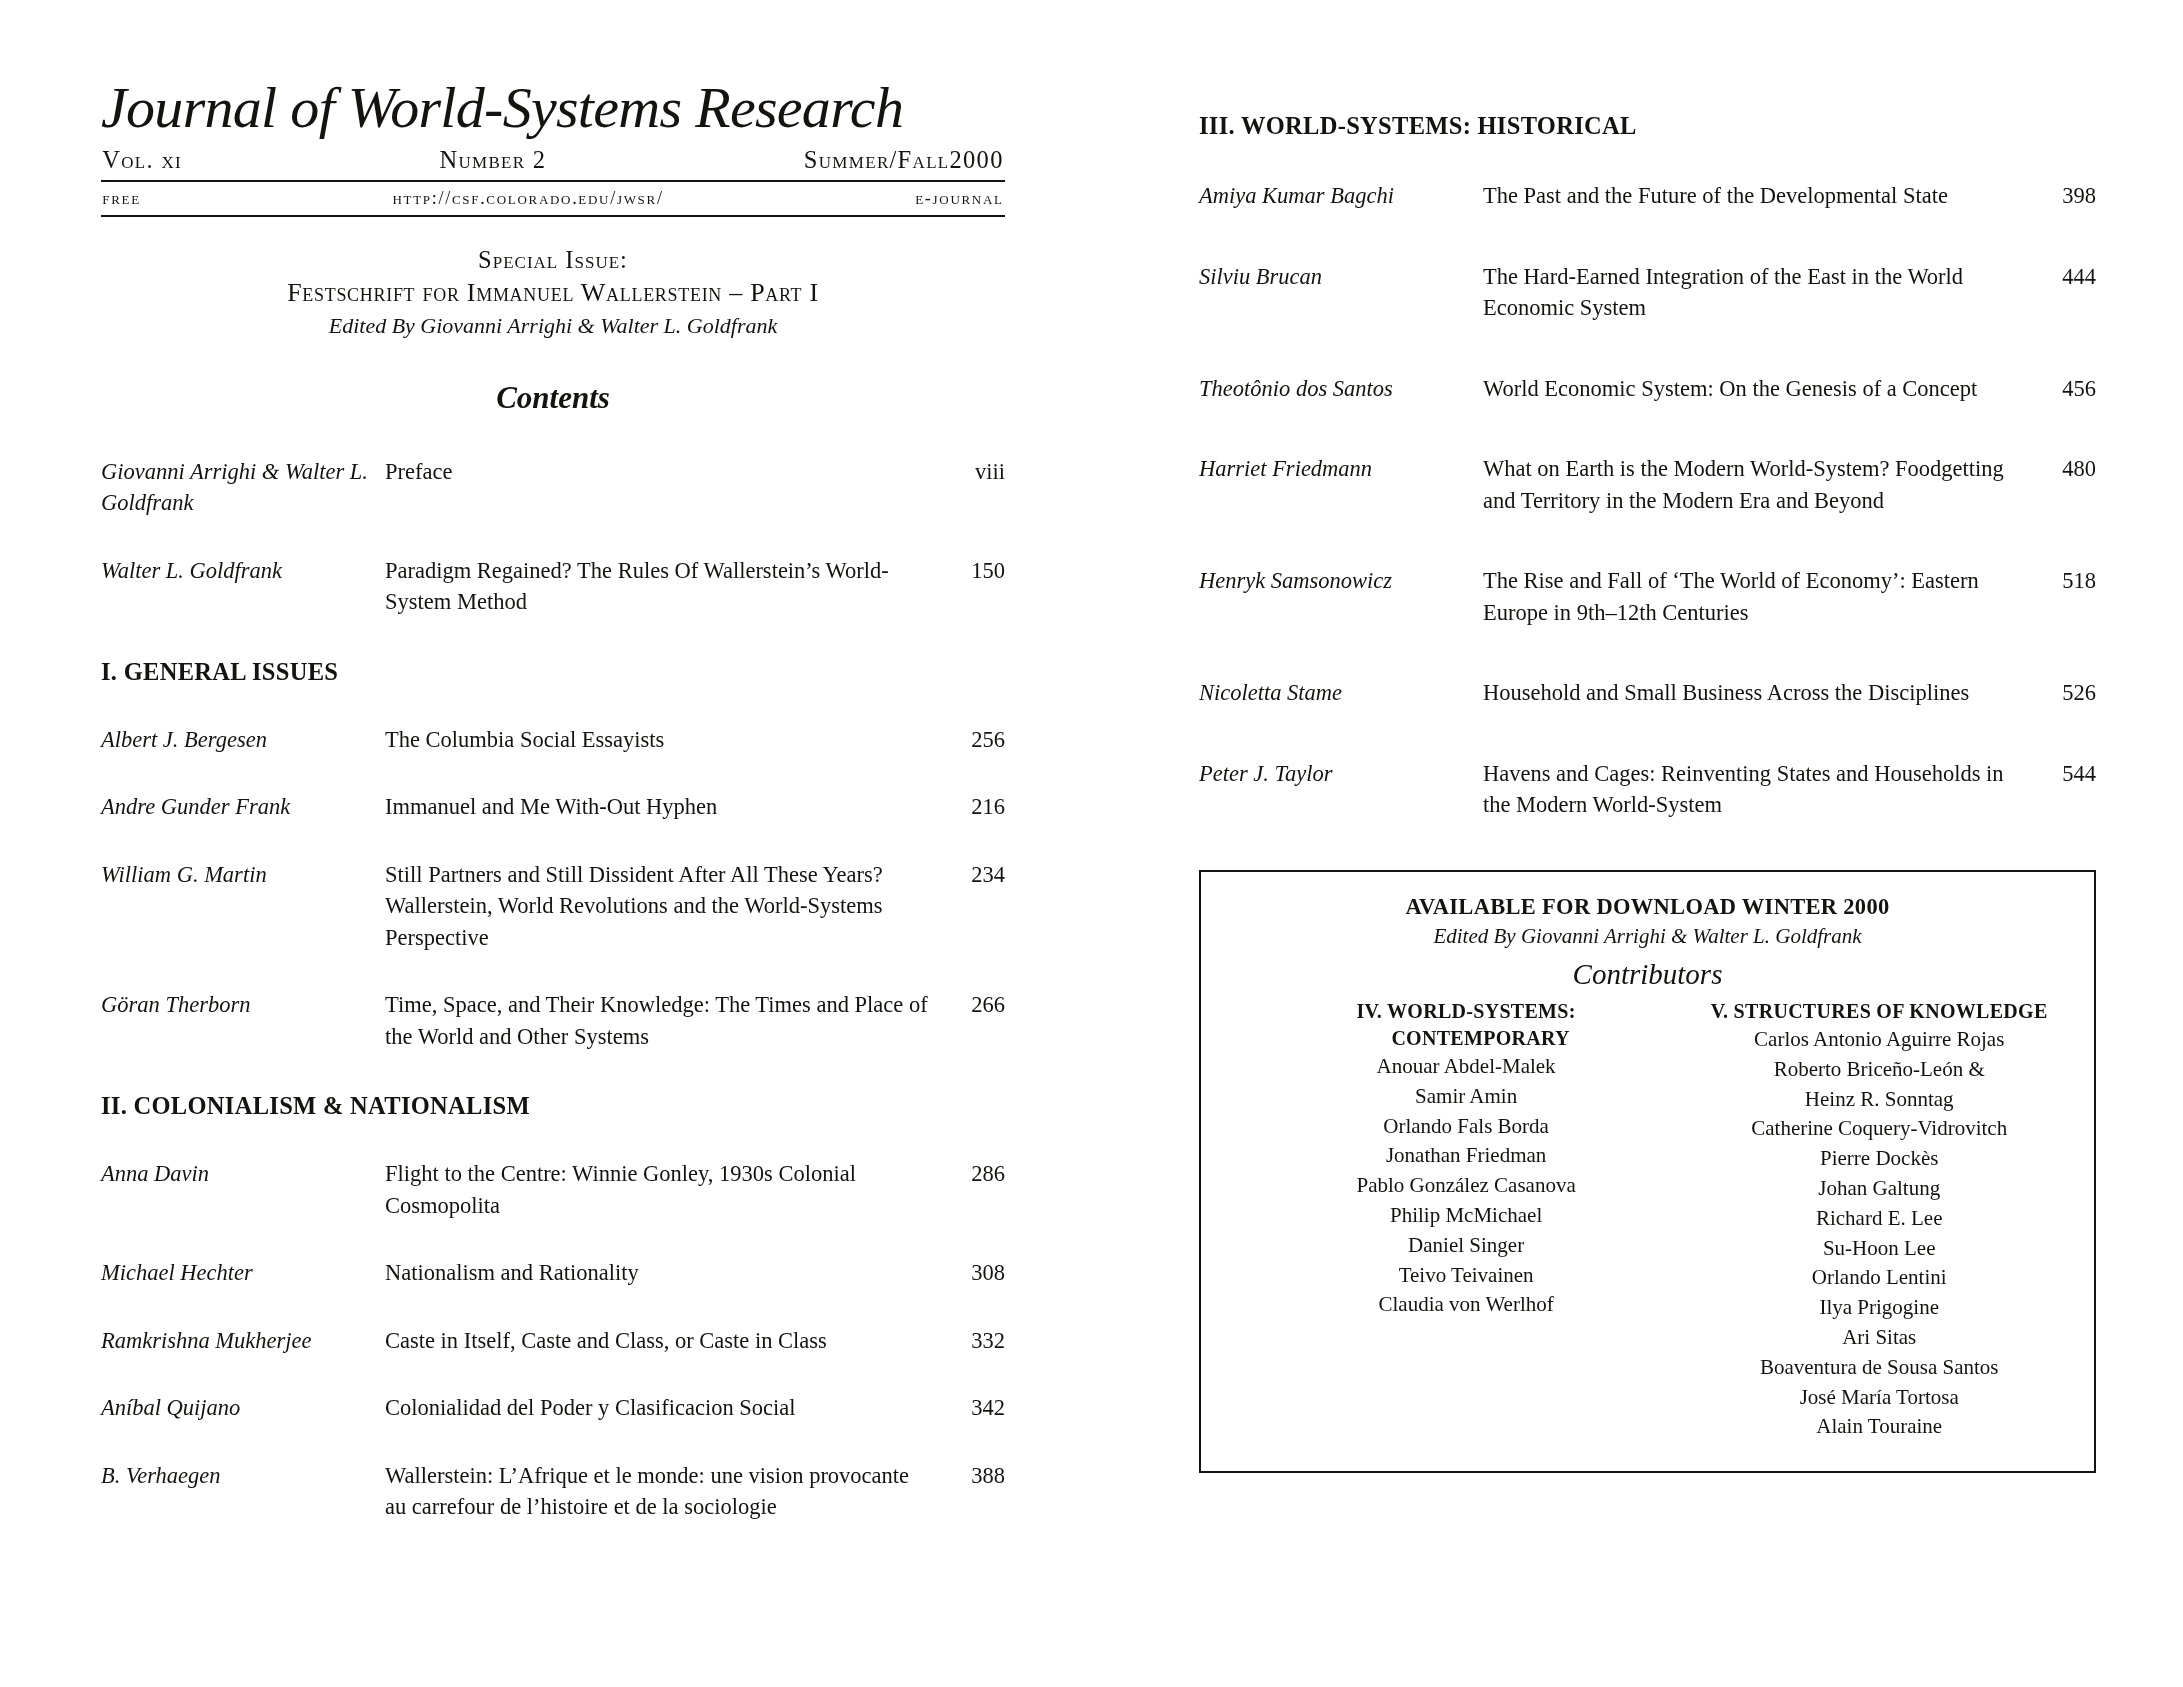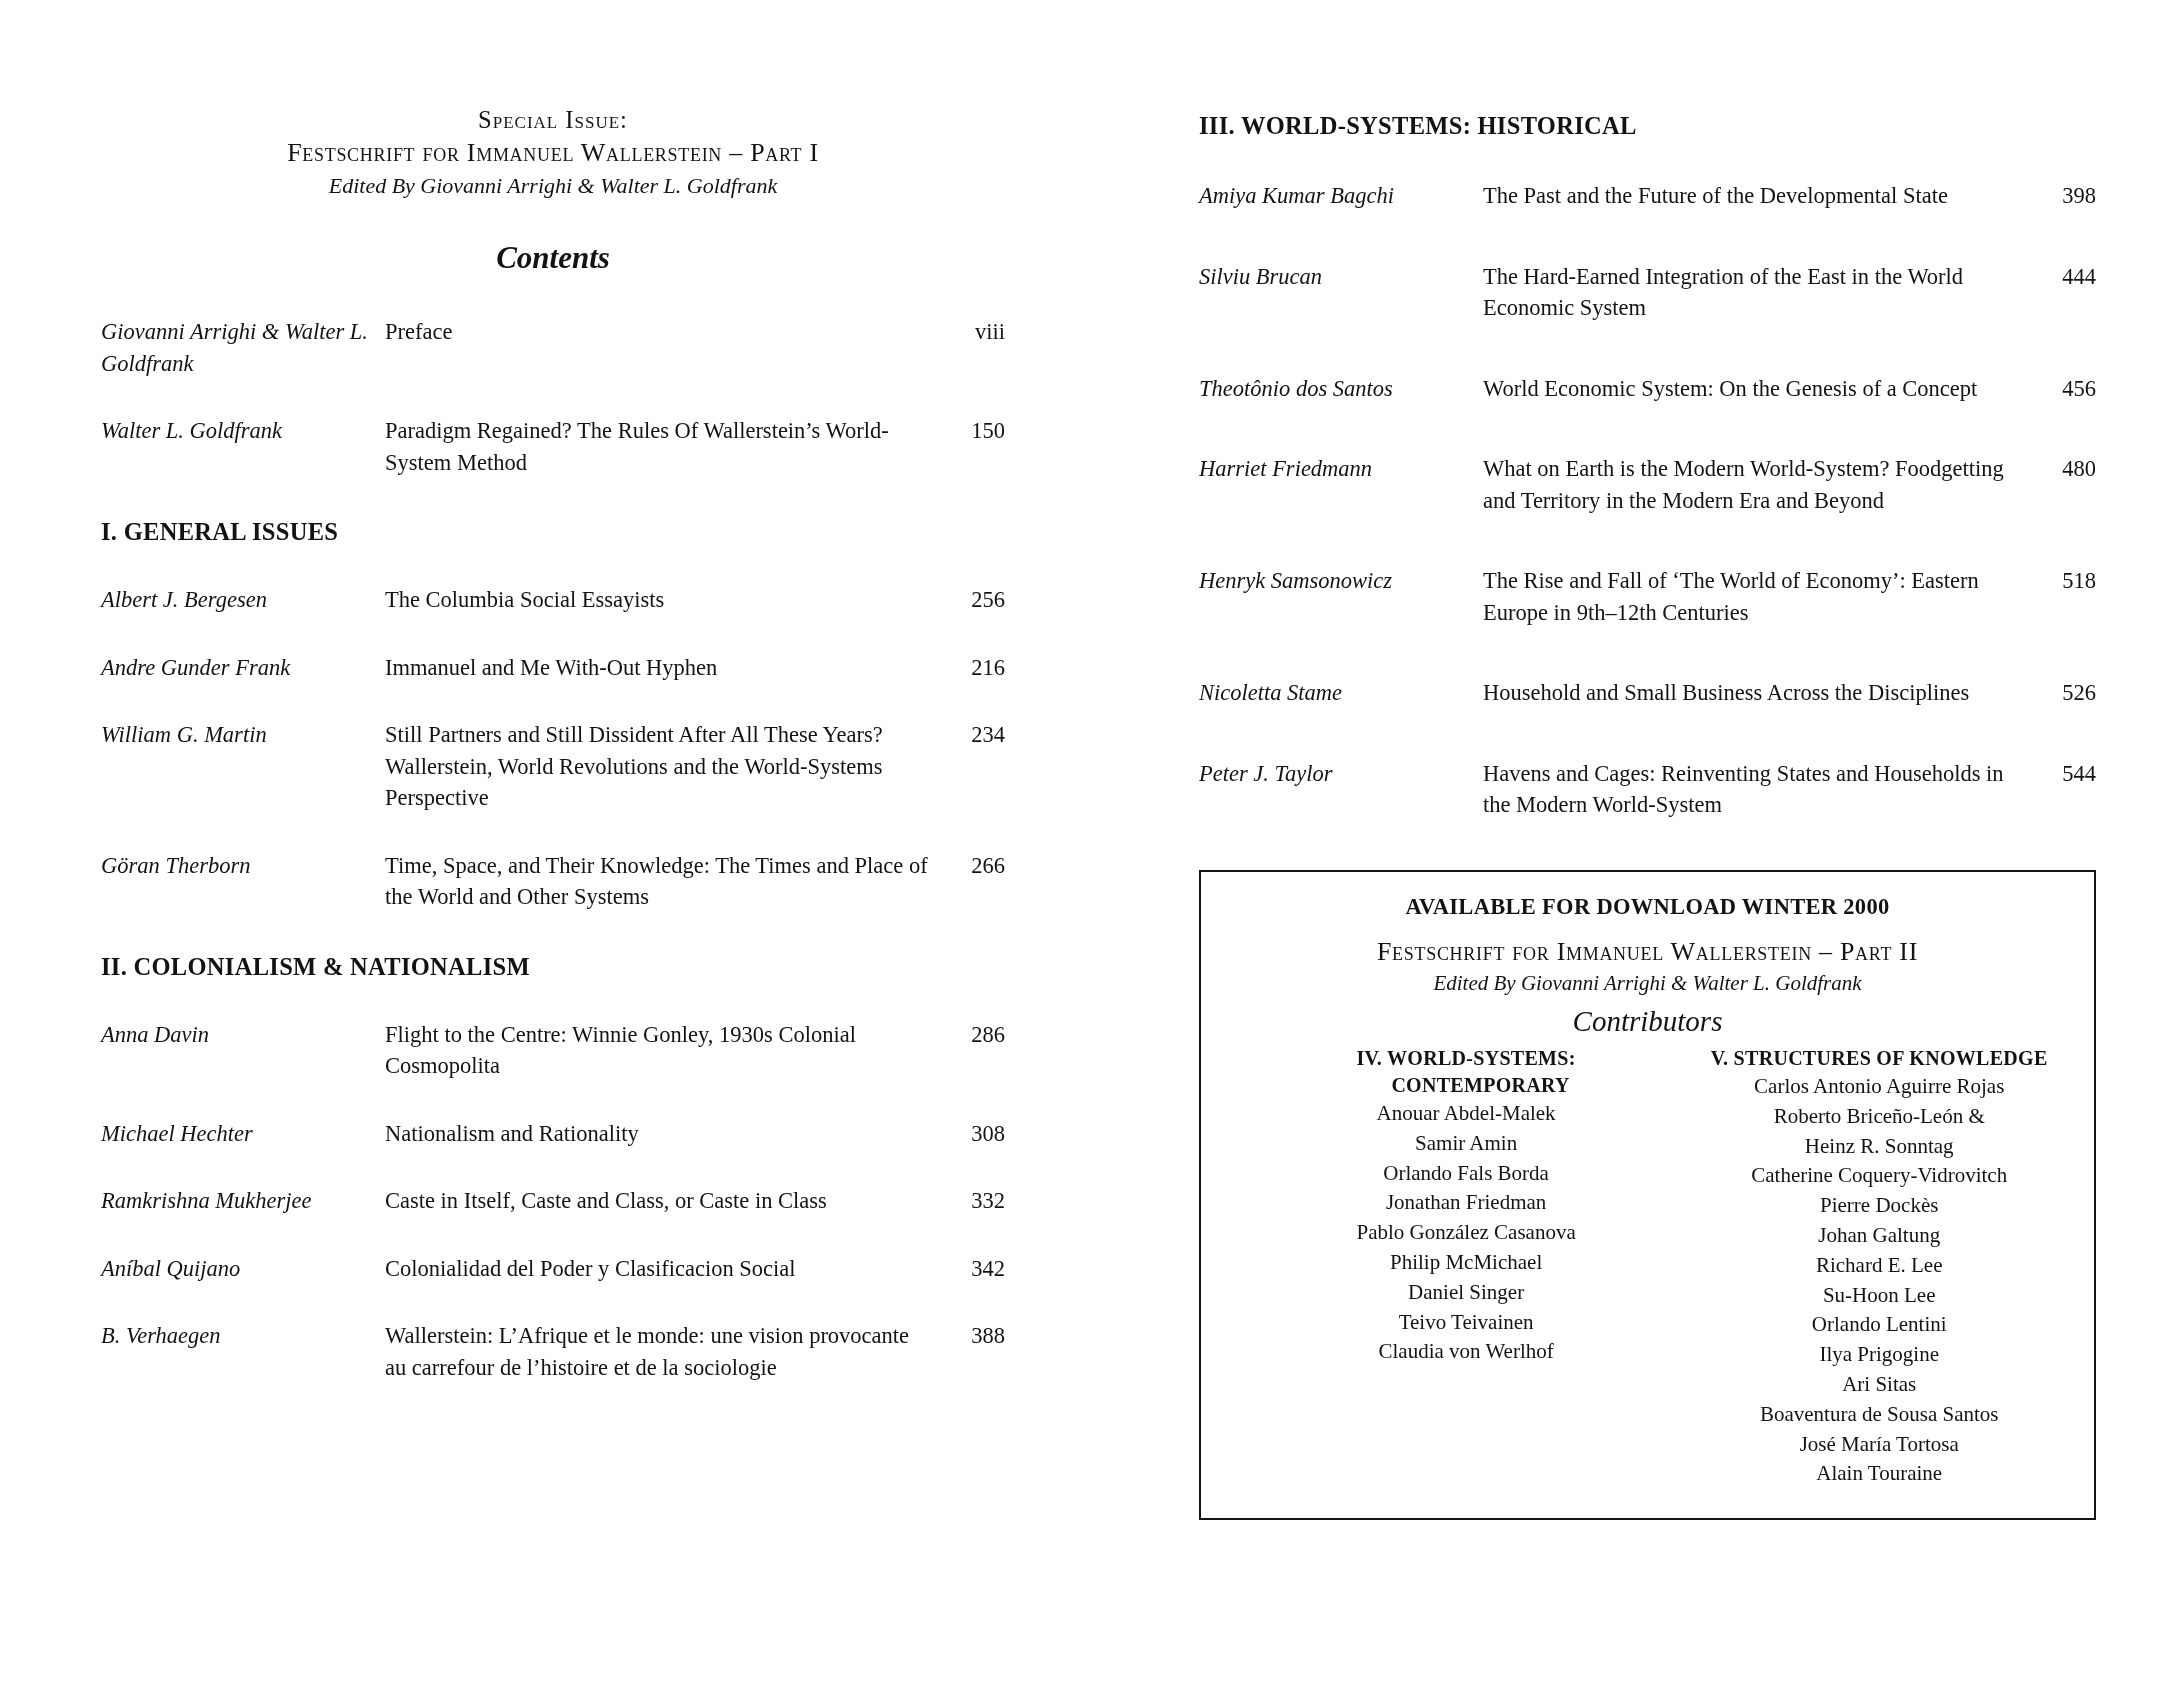--- a/index.html
+++ b/index.html
@@ -84,20 +84,33 @@
   .box-col-v  { flex: 1; }
   .box-col-heading { font-weight: 700; font-size: 20px; line-height: 1.35; letter-spacing: 0.3px; }
   .box-col-heading .indent { display: block; padding-left: 29px; }
   .contrib-name { font-size: 21px; line-height: 1.42; }
 </style>
 </head>
 <body>
 
 <div class="col-left">
 
+  <header>
+    <h1 class="journal-title">Journal of World-Systems Research</h1>
+    <div class="mast-row mast-row-1">
+      <span class="sc">Vol. xi</span>
+      <span class="sc">Number 2</span>
+      <span class="sc">Summer/Fall2000</span>
+    </div>
+    <div class="mast-row mast-row-2">
+      <span class="sc">free</span>
+      <span class="sc">http://csf.colorado.edu/jwsr/</span>
+      <span class="sc">e-journal</span>
+    </div>
+  </header>
 
   <div class="special">
     <div class="special-label">Special Issue:</div>
     <div class="special-title">Festschrift for Immanuel Wallerstein – Part I</div>
     <div class="special-editors">Edited By Giovanni Arrighi &amp; Walter L. Goldfrank</div>
   </div>
 
   <div class="contents-heading">Contents</div>
 
   <div class="toc-row">
@@ -200,21 +213,20 @@
     <span class="toc-page">526</span>
   </div>
   <div class="toc-row">
     <span class="toc-author">Peter J. Taylor</span>
     <span class="toc-title">Havens and Cages: Reinventing States and Households in the Modern World-System</span>
     <span class="toc-page">544</span>
   </div>
 
   <div class="download-box">
     <div class="box-heading">AVAILABLE FOR DOWNLOAD WINTER 2000</div>
-    <div class="box-title">Festschrift for Immanuel Wallerstein – Part II</div>
     <div class="box-editors">Edited By Giovanni Arrighi &amp; Walter L. Goldfrank</div>
     <div class="box-contrib-heading">Contributors</div>
 
     <div class="box-cols">
 
       <div class="box-col-iv">
         <div class="box-col-heading">
           <span>IV. WORLD-SYSTEMS:</span>
           <span class="indent">CONTEMPORARY</span>
         </div>

